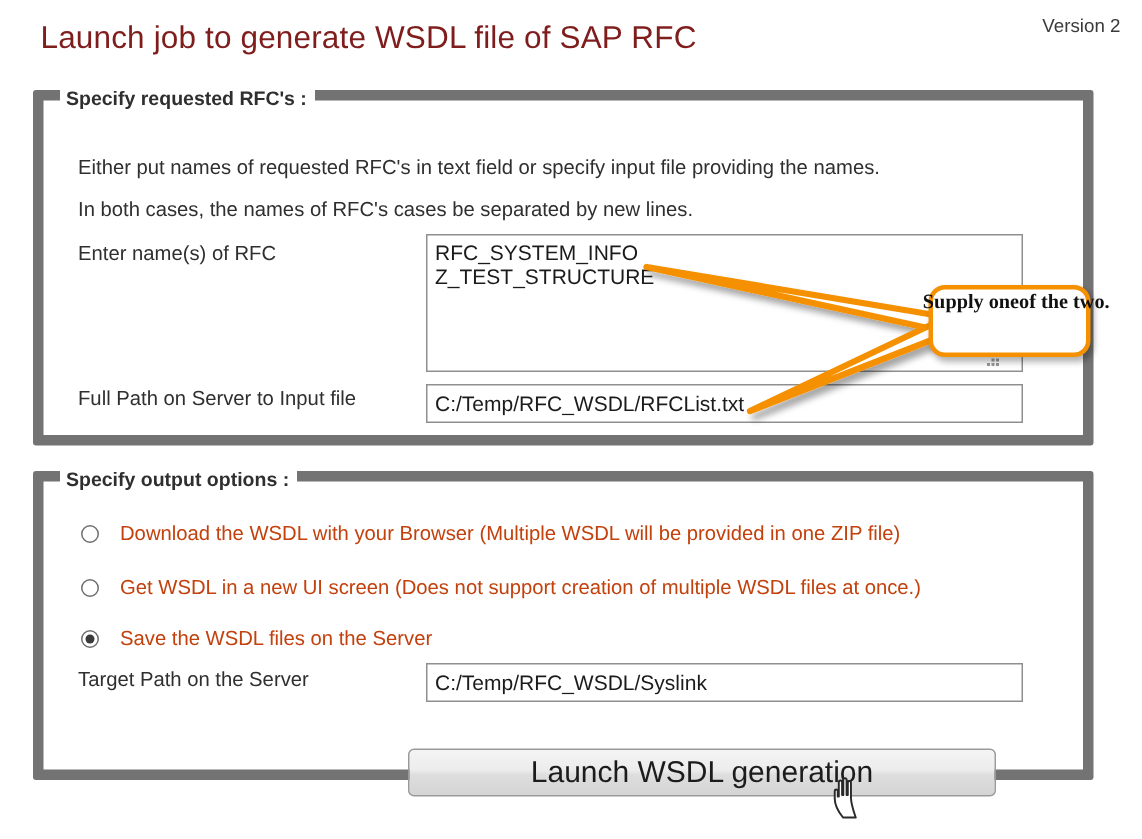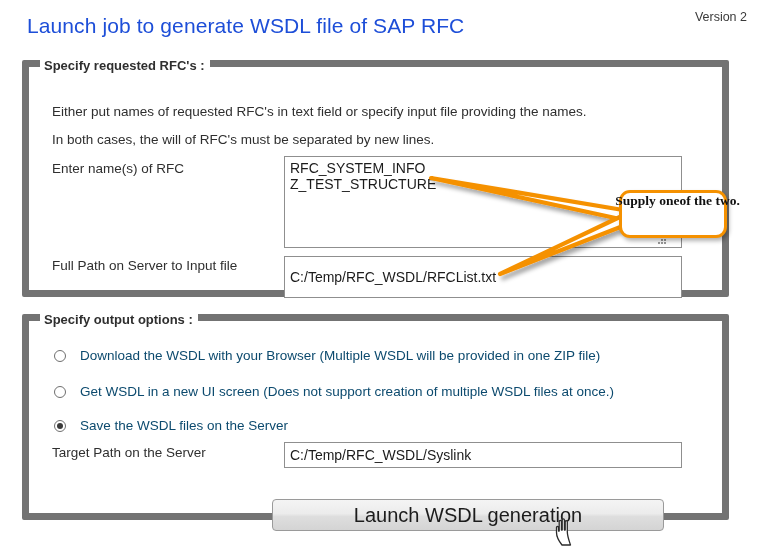--- a/index.html
+++ b/index.html
@@ -16,21 +16,21 @@
     position: relative;
   }
 
   
   #page-title {
     position: absolute;
     left: 27px;
     top: 14px;
     font-size: 21px;
     font-weight: 400;
-    color: #1d4ed8;
+    color: #7f1d1d;
     letter-spacing: .1px;
     white-space: nowrap;
   }
   #version-label {
     position: absolute;
     right: 14px;
     top: 10px;
     font-size: 12.5px;
     color: #3a3a3a;
     white-space: nowrap;
@@ -114,21 +114,21 @@
   #input-rfc-names {
     left: 272px;
     top: 156px;
     width: 398px;
     height: 92px;
   }
   #input-server-file {
     left: 272px;
     top: 256px;
     width: 398px;
-    height: 42px;
+    height: 26px;
   }
   #input-target-path {
     left: 272px;
     top: 442px;
     width: 398px;
     height: 26px;
   }
   
   #textarea-resize-grip {
     position: absolute;
@@ -174,21 +174,21 @@
     top: 50%;
     width: 6px;
     height: 6px;
     margin: -3px 0 0 -3px;
     border-radius: 50%;
     background: #3a3a3a;
   }
   .radio-label {
     margin-left: 14px;
     font-size: 13.5px;
-    color: #0c4a6e;
+    color: #c2410c;
   }
 
   
   #launch-button {
     position: absolute;
     left: 272px;
     top: 499px;
     width: 392px;
     height: 32px;
     box-sizing: border-box;
@@ -249,21 +249,21 @@
 <body>
 
 <div id="page-title">Launch job to generate WSDL file of SAP RFC</div>
 <div id="version-label">Version 2</div>
 
 <div class="fieldset" id="fieldset-rfcs">
   <div class="fieldset-legend">Specify requested RFC's :</div>
 </div>
 
 <div class="info-line" id="info-line-1">Either put names of requested RFC's in text field or specify input file providing the names.</div>
-<div class="info-line" id="info-line-2">In both cases, the will of RFC's must be separated by new lines.</div>
+<div class="info-line" id="info-line-2">In both cases, the names of RFC's cases be separated by new lines.</div>
 
 <div class="field-label" id="label-rfc-names">Enter name(s) of RFC</div>
 <textarea class="text-area" id="input-rfc-names" placeholder="" style="">RFC_SYSTEM_INFO
 Z_TEST_STRUCTURE</textarea>
 <div id="textarea-resize-grip">
   <i style="left:6px;top:0"></i>
     <i style="left:3px;top:3px"></i>
     <i style="left:6px;top:3px"></i>
   <i style="left:0;top:6px"></i>
     <i style="left:3px;top:6px"></i>

